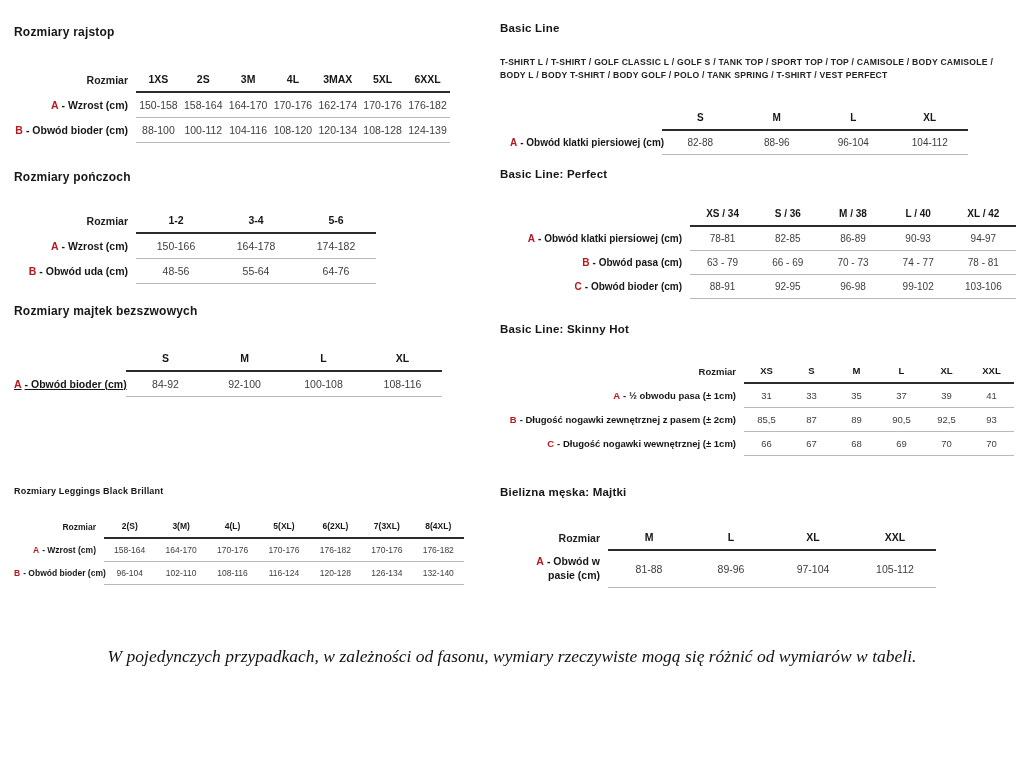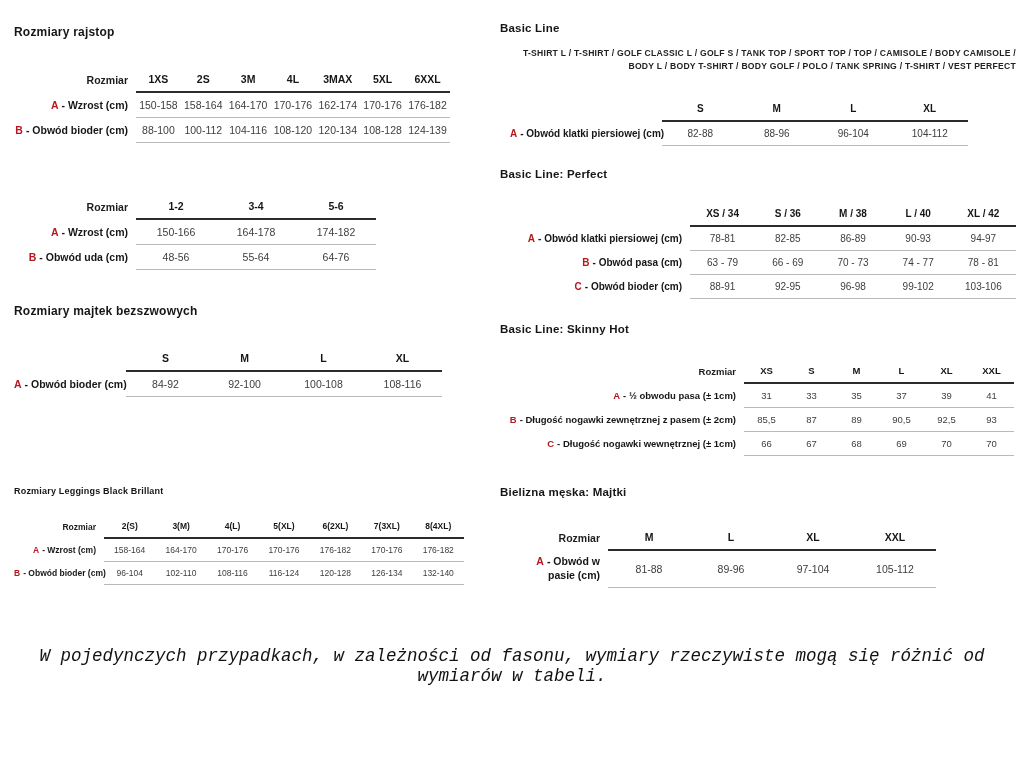--- a/index.html
+++ b/index.html
@@ -20,22 +20,22 @@
   .col-left  .section:nth-child(3) { top: 304px; }
   .col-left  .section:nth-child(4) { top: 486px; }
   .col-right .section:nth-child(1) { top: 22px; }
   .col-right .section:nth-child(2) { top: 168px; }
   .col-right .section:nth-child(3) { top: 323px; }
   .col-right .section:nth-child(4) { top: 486px; }
 
   .title { font-size: 12px; font-weight: bold; color: #161616; letter-spacing: 0.2px; }
   .col-right .title { font-size: 11.5px; }
   .subtitle {
-    margin-top: 13px; font-size: 8.6px; font-weight: bold; color: #222;
-    text-align: right; line-height: 1.5; letter-spacing: 0.25px;
+    margin-top: 22px; font-size: 8.6px; font-weight: bold; color: #222;
+    text-align: left; line-height: 1.5; letter-spacing: 0.25px;
   }
 
   table { border-collapse: collapse; table-layout: fixed; }
   th, td { font-size: inherit; }
   th.corner {
     text-align: right; font-weight: bold; padding: 4px 8px 6px 0; border: none;
     white-space: nowrap;
   }
   th.colhead {
     text-align: center; font-weight: bold; padding: 4px 2px 6px;
@@ -51,39 +51,39 @@
   }
   .letter { color: var(--accent, #b5181e); font-weight: bold; }
   .lbl { margin-left: 3px; }
 
   
   .col-left  .section:nth-child(1) table { width: 436px; margin-top: 30px; font-size: 10.5px; }
   .col-left  .section:nth-child(1) .w0   { width: 122px; }
   .col-left  .section:nth-child(2) table { width: 362px; margin-top: 26px; font-size: 10.5px; }
   .col-left  .section:nth-child(2) .w0   { width: 122px; }
   .col-left  .section:nth-child(3) table { width: 428px; margin-top: 30px; font-size: 10.5px; }
-  .col-left  .section:nth-child(3) .w0   { width: 112px; }
+  .col-left  .section:nth-child(3) .w0   { width: 112px; text-decoration: underline; }
   .col-left  .section:nth-child(4) .title { font-size: 9px; }
   .col-left  .section:nth-child(4) table { width: 450px; margin-top: 21px; font-size: 8.5px; }
   .col-left  .section:nth-child(4) .w0   { width: 90px; }
 
   .col-right .section:nth-child(1) table { width: 458px; margin-top: 26px; margin-left: 10px; font-size: 10px; }
   .col-right .section:nth-child(1) .w0   { width: 152px; }
   .col-right .section:nth-child(2) table { width: 508px; margin-top: 24px; margin-left: 8px; font-size: 10px; }
   .col-right .section:nth-child(2) .w0   { width: 182px; }
   .col-right .section:nth-child(3) table { width: 514px; margin-top: 26px; font-size: 9.5px; }
   .col-right .section:nth-child(3) .w0   { width: 244px; }
   .col-right .section:nth-child(4) table { width: 422px; margin-top: 29px; margin-left: 14px; font-size: 10.5px; }
   .col-right .section:nth-child(4) .w0   { width: 94px; }
   .col-right .section:nth-child(4) td.rowlabel { white-space: normal; line-height: 1.3; }
 
   .footer {
     position: absolute; top: 646px; left: 0; width: 1024px;
     text-align: center; font-style: italic; font-size: 17.5px; color: #121212;
-    font-family: Liberation Mono, monospace;
+    font-family: Liberation Serif, serif;
   }
 </style>
 </head>
 <body>
 
 <div class="page">
   <div class="col col-left" id="col-left">
       <div class="section">
         <div class="title">Rozmiary rajstop</div>
         <table class="size-table">
@@ -117,20 +117,21 @@
               <td class="val">104-116</td>
               <td class="val">108-120</td>
               <td class="val">120-134</td>
               <td class="val">108-128</td>
               <td class="val">124-139</td>
             </tr>
           </tbody>
         </table>
       </div>
       <div class="section">
+        <div class="title">Rozmiary pończoch</div>
         <table class="size-table">
           <thead>
             <tr>
               <th class="corner w0">Rozmiar</th>
               <th class="colhead">1-2</th>
               <th class="colhead">3-4</th>
               <th class="colhead">5-6</th>
             </tr>
           </thead>
           <tbody>

